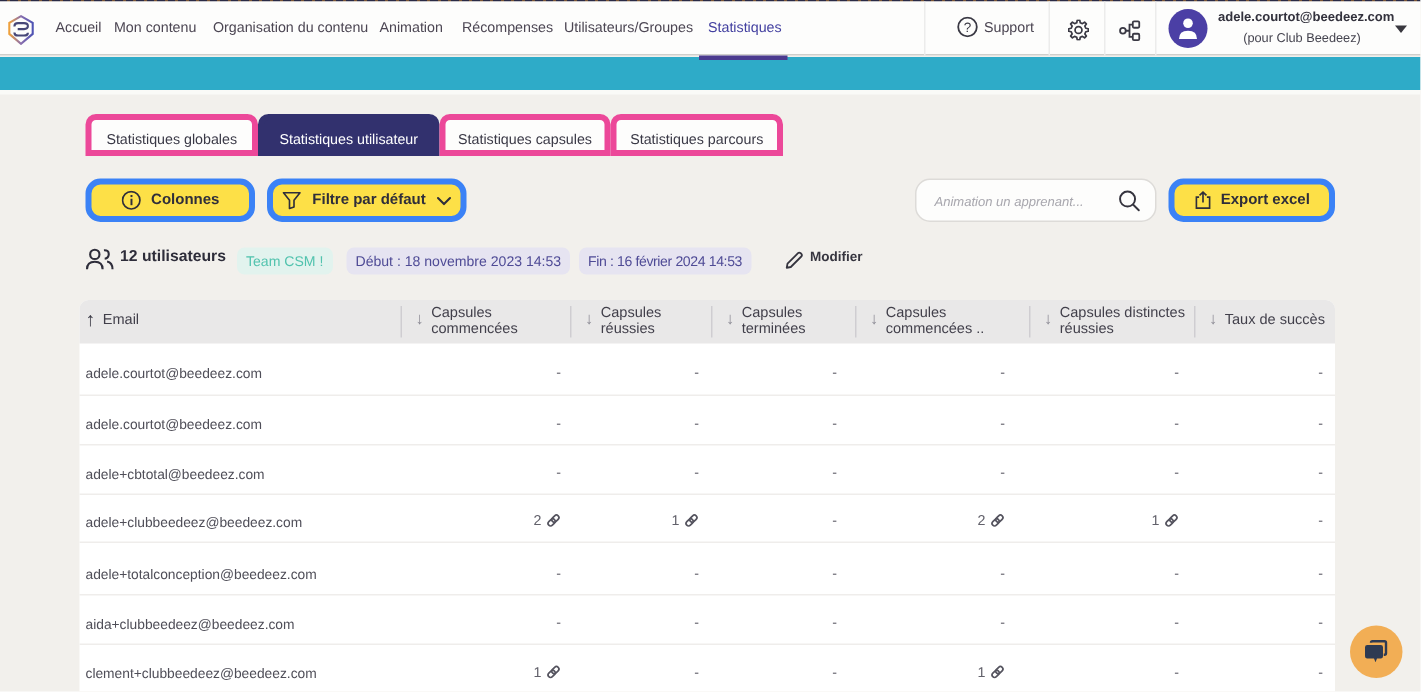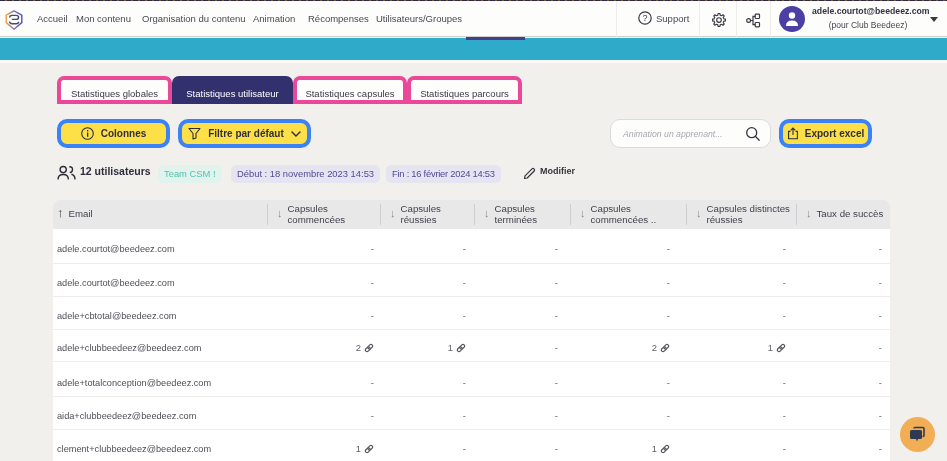--- a/index.html
+++ b/index.html
@@ -69,20 +69,21 @@
     <path d="M9 0.8 L16.8 5.2 L16.8 12.6 L9 19.2 L1.2 12.6 L1.2 5.2 Z" fill="none" stroke="url(#hexg)" stroke-width="1.4"></path>
     <path d="M4.6 7.6 Q4.6 5.4 7 5.4 L11 5.4 Q13.6 5.4 13.6 7.4 Q13.6 9.4 11 9.4 L6.8 9.4" fill="none" stroke="#474777" stroke-width="1.4"></path>
     <path d="M4.6 11.6 Q4.6 13.7 7 13.7 L11 13.7 Q13.6 13.7 13.6 11.8" fill="none" stroke="#474777" stroke-width="1.4"></path>
   </svg>
   <div class="navitem" style="left:37px">Accueil</div>
   <div class="navitem" style="left:76px">Mon contenu</div>
   <div class="navitem" style="left:142px">Organisation du contenu</div>
   <div class="navitem" style="left:253px">Animation</div>
   <div class="navitem" style="left:308px">Récompenses</div>
   <div class="navitem" style="left:376px">Utilisateurs/Groupes</div>
+  <div class="navitem navactive" style="left:472px">Statistiques</div>
   <div class="vdiv" style="left:616px"></div>
   <div class="vdiv" style="left:699px"></div>
   <div class="vdiv" style="left:736px"></div>
   <div class="vdiv" style="left:770px"></div>
   <svg style="position:absolute;left:638px;top:10px" width="14" height="14" viewBox="0 0 14 14">
     <circle cx="7" cy="7" r="6.2" fill="none" stroke="#3a3944" stroke-width="1.2"></circle>
     <text x="7" y="10" font-size="9" text-anchor="middle" fill="#3a3944" font-family="Liberation Sans">?</text>
   </svg>
   <div class="navitem" style="left:656px">Support</div>
   <svg style="position:absolute;left:712px;top:12px" width="14" height="14" viewBox="0 0 14 14">
@@ -133,21 +134,21 @@
     <path d="M1 1 L5 5 L9 1" fill="none" stroke="#2f2e3a" stroke-width="1.4" stroke-linecap="round"></path>
   </svg>
 </div>
 <div id="search">
   <div class="ph">Animation un apprenant...</div>
   <svg style="position:absolute;right:9px;top:6px" width="16" height="16" viewBox="0 0 16 16">
     <circle cx="6.7" cy="6.7" r="5" fill="none" stroke="#35343e" stroke-width="1.3"></circle>
     <line x1="10.5" y1="10.5" x2="14.2" y2="14.2" stroke="#35343e" stroke-width="1.3" stroke-linecap="round"></line>
   </svg>
 </div>
-<div class="btn" style="left:779px; width:93px;">
+<div class="btn" style="left:779px; width:111px;">
   <svg width="12" height="13" viewBox="0 0 12 13" style="margin-right:6px">
     <path d="M3.4 4.4 L1.6 4.4 L1.6 11.7 L10.4 11.7 L10.4 4.4 L8.6 4.4" fill="none" stroke="#2f2e3a" stroke-width="1.1"></path>
     <path d="M6 8 L6 1.3 M3.7 3.3 L6 1.1 L8.3 3.3" fill="none" stroke="#2f2e3a" stroke-width="1.1"></path>
   </svg>
   Export excel
 </div>
 
 <div id="usersrow">
   <svg style="position:absolute;left:4px;top:2px" width="19" height="16" viewBox="0 0 19 16">
     <circle cx="6.2" cy="4.6" r="3.1" fill="none" stroke="#2e2d3a" stroke-width="1.4"></circle>

